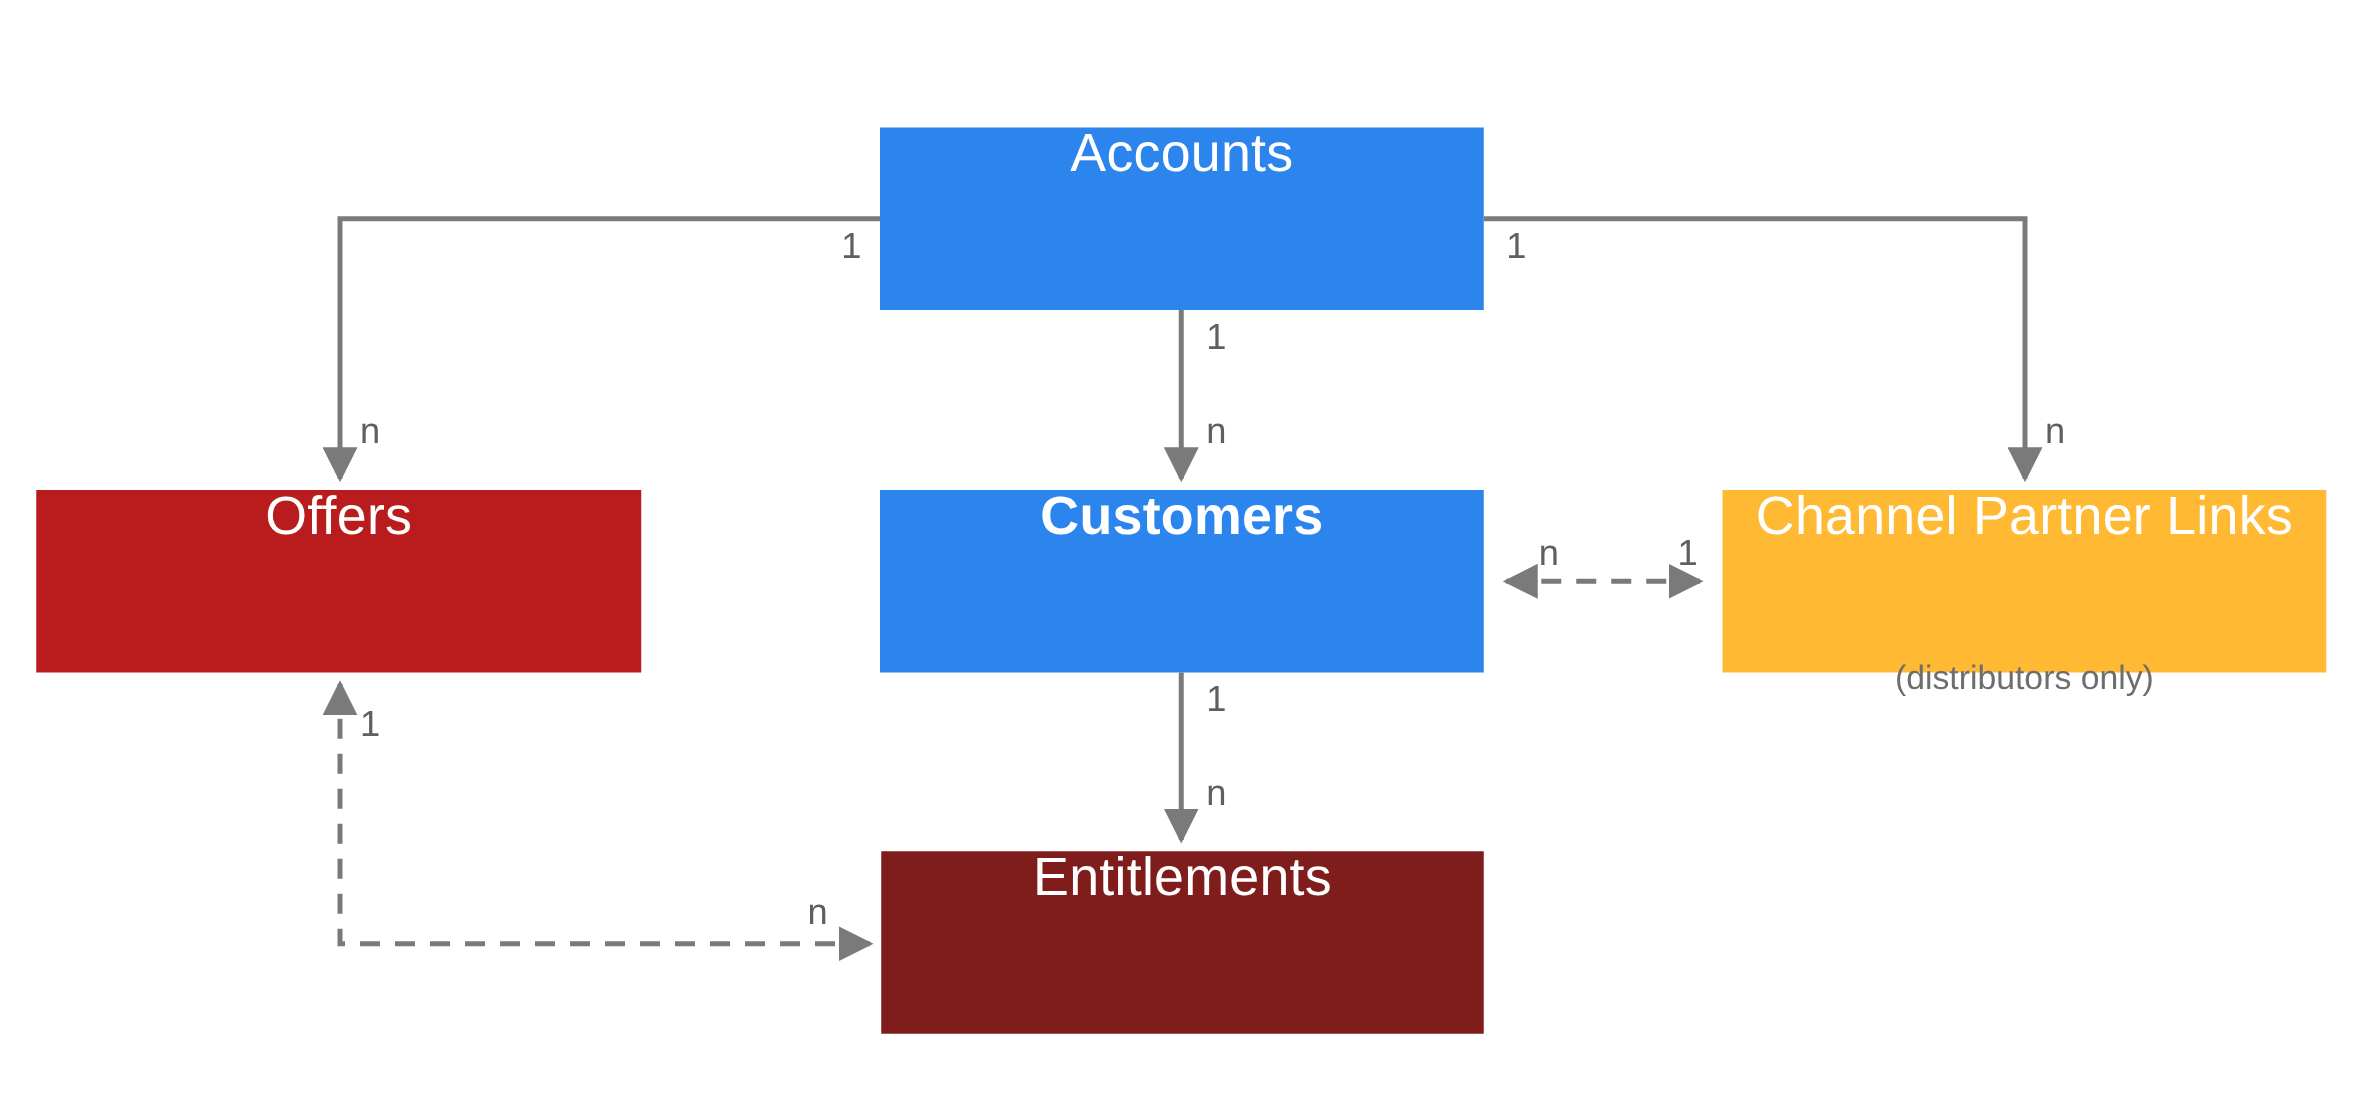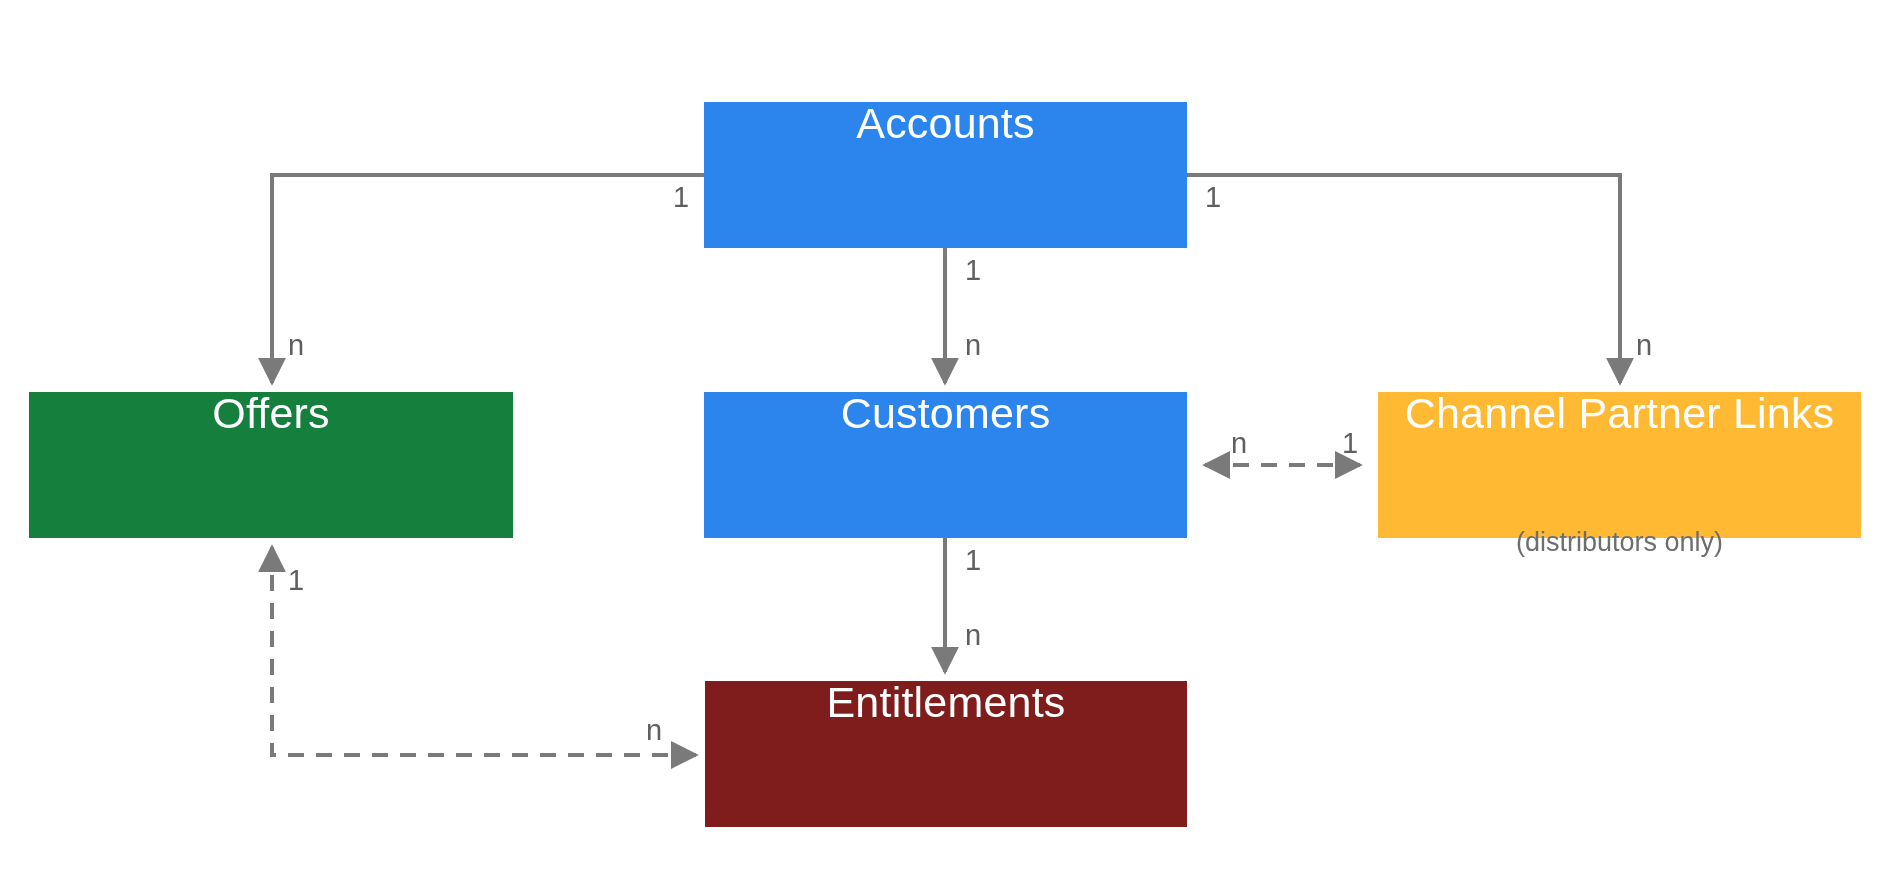--- a/index.html
+++ b/index.html
@@ -37,21 +37,21 @@
     letter-spacing: 0.2px;
     line-height: 1;
     user-select: none;
   }
   .node-label {
     display: block;
     white-space: nowrap;
   }
   .node-accounts   { left: 704px;  top: 102px; width: 483px; height: 146px; background: #2b85ec; }
   .node-offers     { left: 29px;   top: 392px; width: 484px; height: 146px; background: #2eab5b; }
-  .node-customers  { left: 704px;  top: 392px; width: 483px; height: 146px; background: #2b85ec; }
+  .node-customers  { left: 704px;  top: 392px; width: 483px; height: 146px; background: #2b85ec; font-weight: bold; }
   .node-channel    { left: 1378px; top: 392px; width: 483px; height: 146px; background: #ffb932; }
   .node-entitle    { left: 705px;  top: 681px; width: 482px; height: 146px; background: #2b85ec; }
 
   .caption {
     position: absolute;
     left: 1378px;
     top: 526px;
     width: 483px;
     text-align: center;
     color: #6e6e6e;
@@ -97,21 +97,21 @@
 
     <path d="M 1205 465 L 1360 465" fill="none" stroke="#7a7a7a" stroke-width="4" stroke-dasharray="16 12" marker-start="url(#arrow-dashed-start)" marker-end="url(#arrow-dashed)"></path>
 
     <path d="M 696 755 L 272 755 L 272 547" fill="none" stroke="#7a7a7a" stroke-width="4" stroke-dasharray="16 12" marker-start="url(#arrow-dashed-start)" marker-end="url(#arrow-dashed)"></path>
   </svg>
 
   <div class="node node-accounts" style="left: 704px; top: 102px; width: 483px; height: 146px; background: rgb(43, 133, 236);">
     <span class="node-label">Accounts</span>
   </div>
 
-  <div class="node node-offers" style="left: 29px; top: 392px; width: 484px; height: 146px; background: #15803d;">
+  <div class="node node-offers" style="left: 29px; top: 392px; width: 484px; height: 146px; background: #b91c1c;">
     <span class="node-label">Offers</span>
   </div>
 
   <div class="node node-customers" style="left: 704px; top: 392px; width: 483px; height: 146px; background: rgb(43, 133, 236);">
     <span class="node-label">Customers</span>
   </div>
 
   <div class="node node-channel" style="left: 1378px; top: 392px; width: 483px; height: 146px; background: rgb(255, 185, 50);">
     <span class="node-label">Channel Partner Links</span>
   </div>

